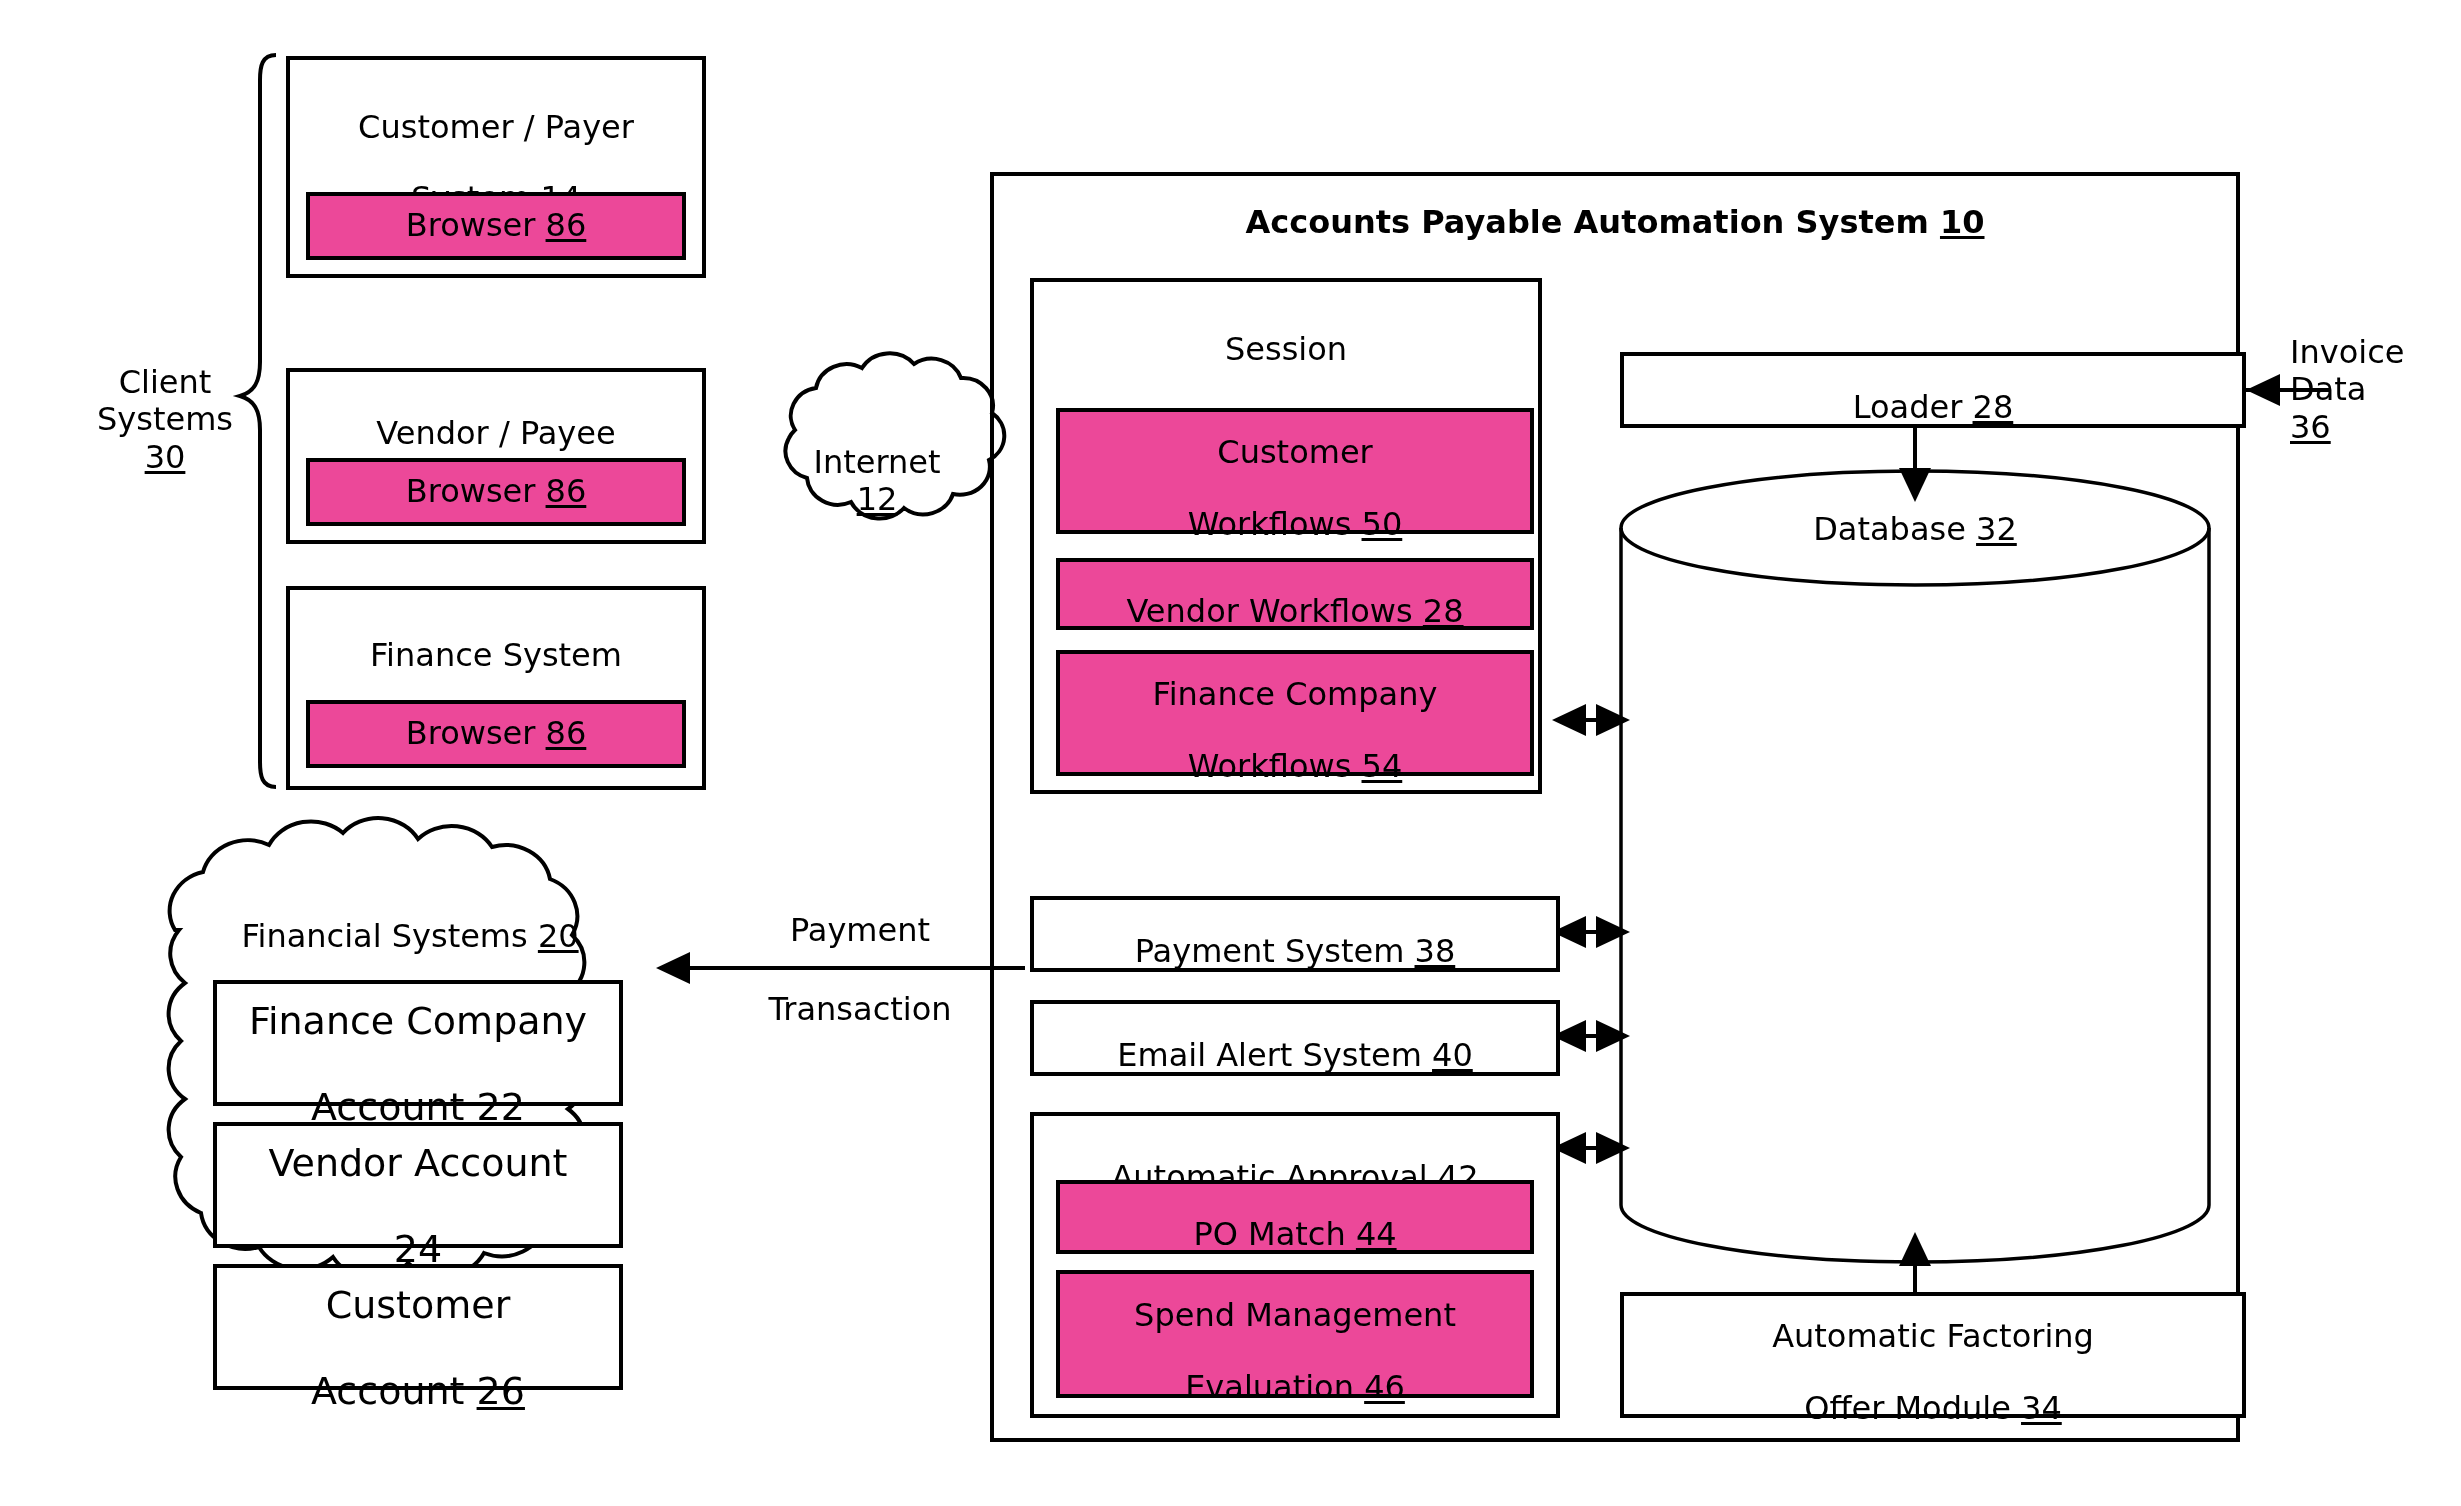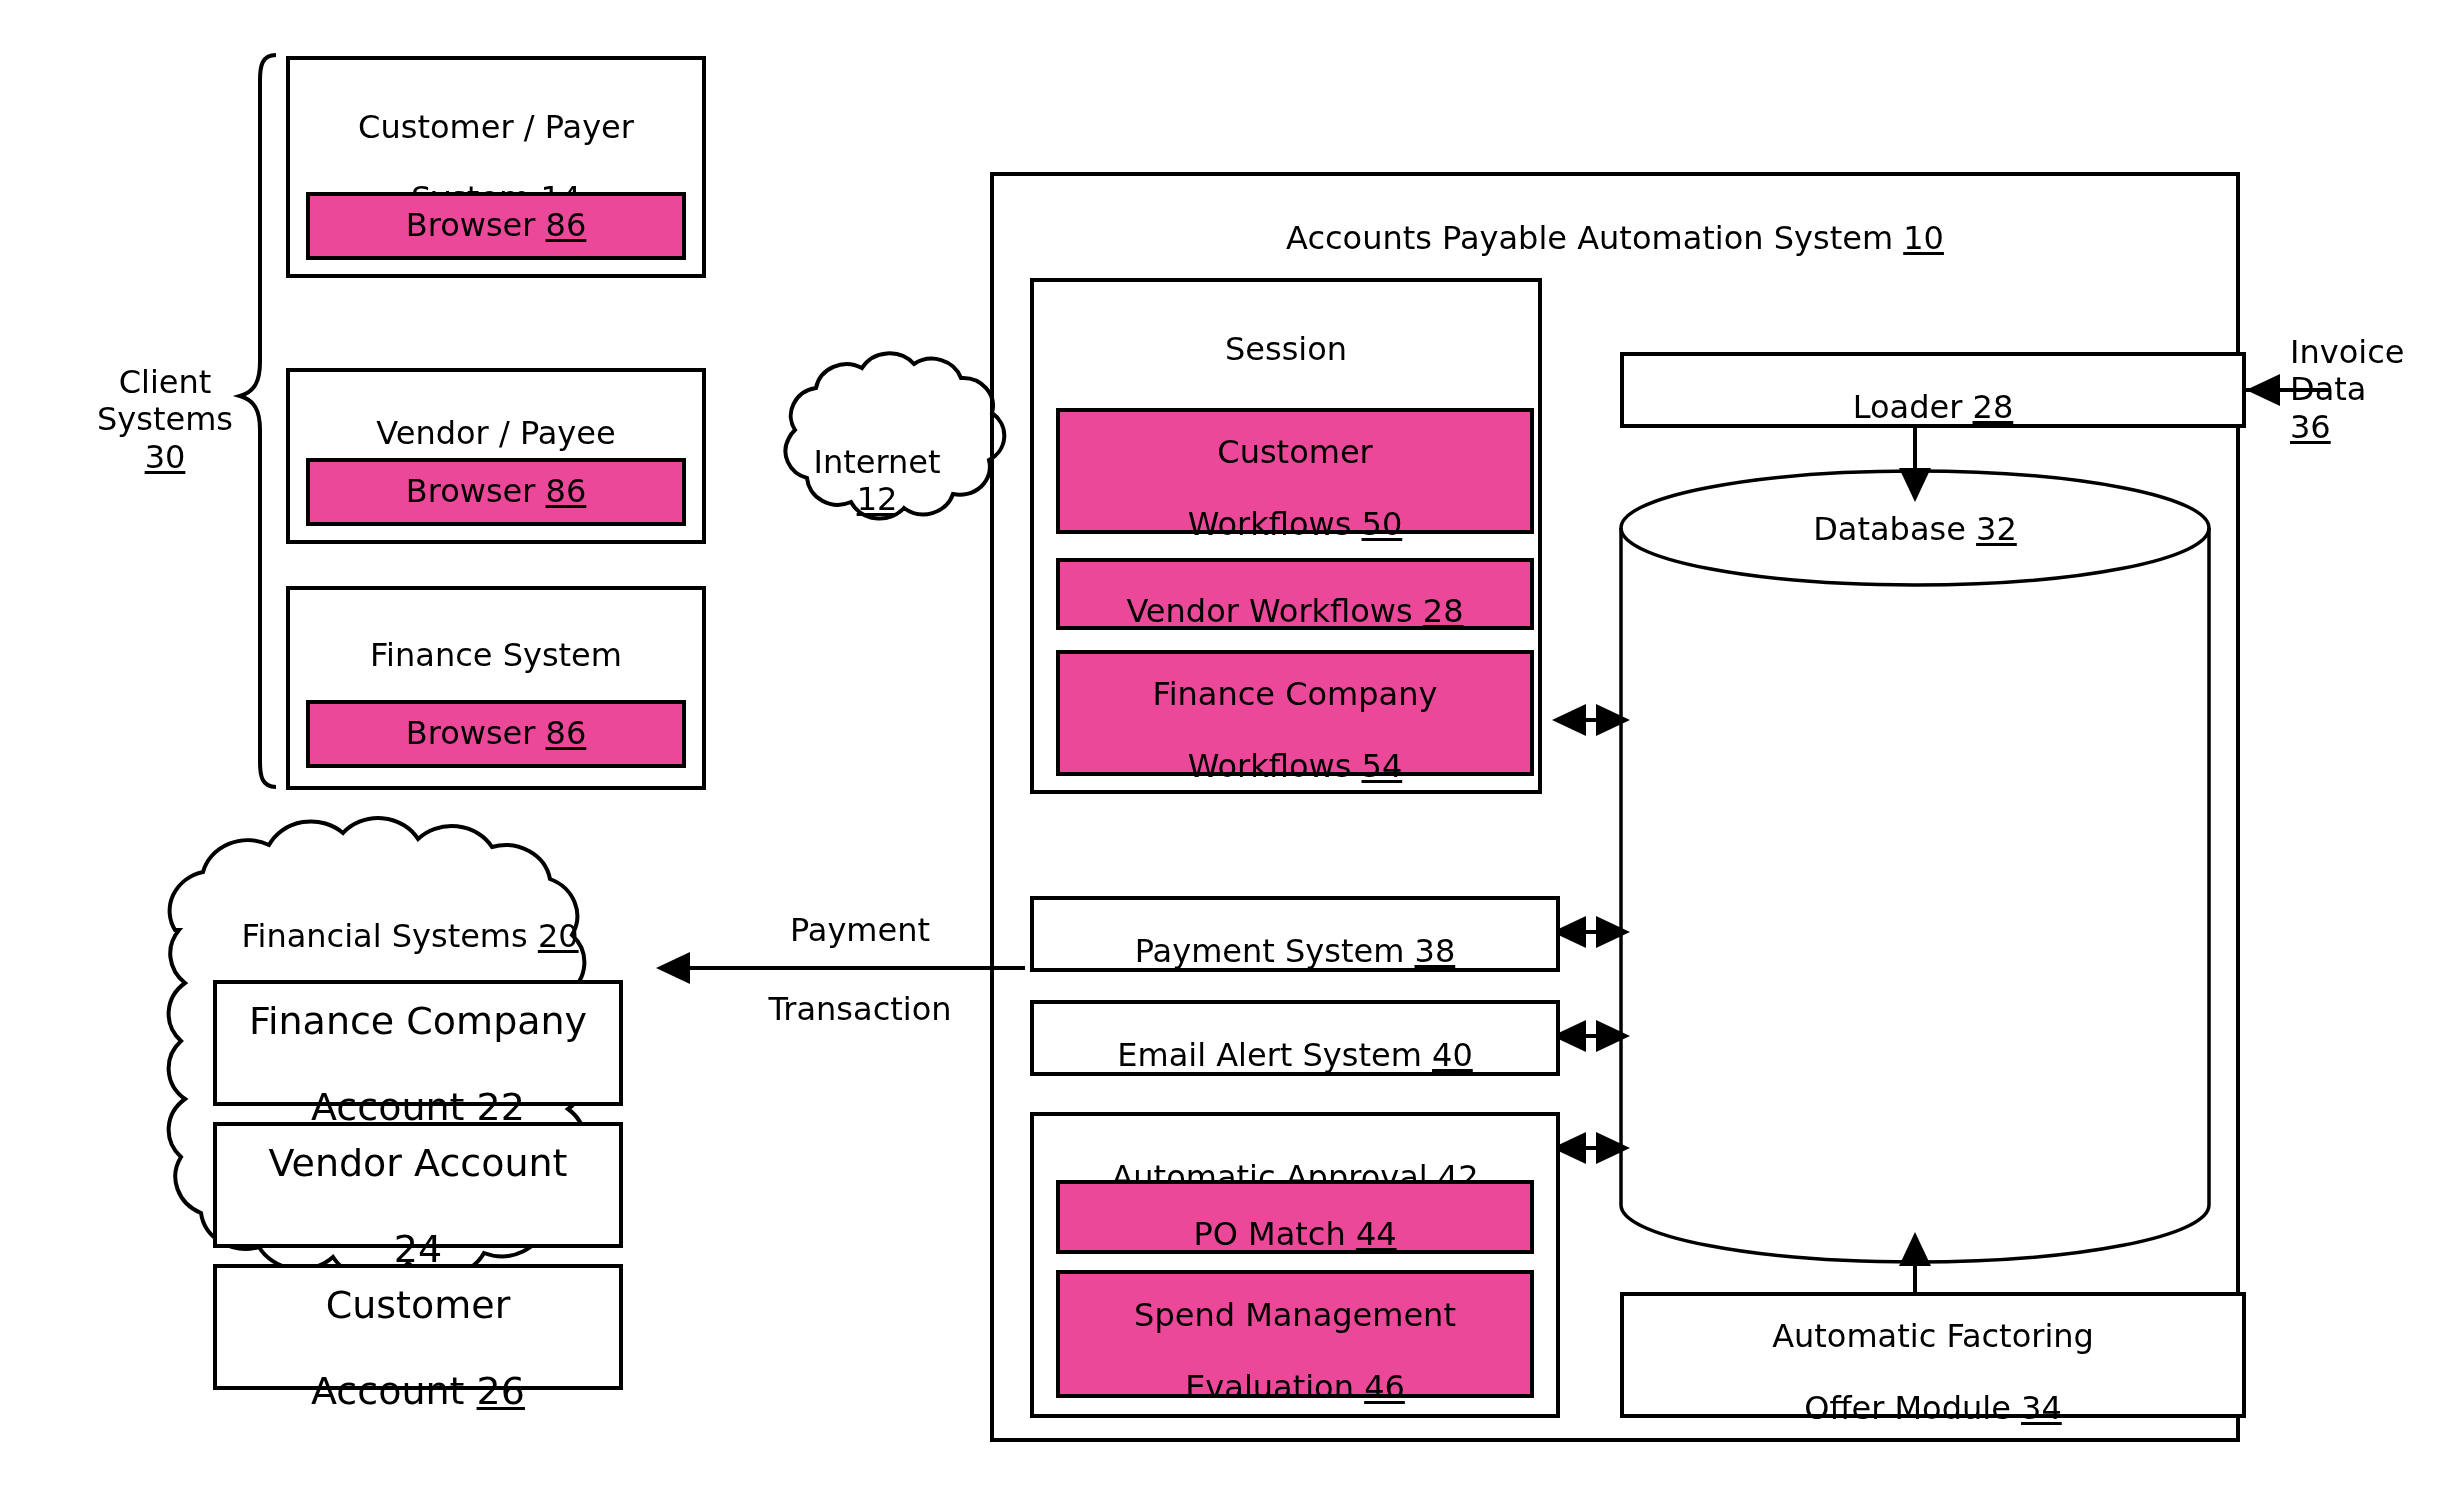--- a/index.html
+++ b/index.html
@@ -271,21 +271,21 @@
     </div>
   </div>
 
   <div class="plain fs-big" style="left:700px; top:880px; width:320px; height:180px; flex-direction:column;">
     <span>Payment</span>
     <span style="margin-top:42px;text-align:right;">Transaction</span>
   </div>
 
   <div class="box" style="left:990px; top:172px; width:1250px; height:1270px; background:transparent;"></div>
 
-  <div class="plain fs-big" style="left:1050px; top:212px; width:1130px; height:54px;">
+  <div class="plain fs-big" style="left:1050px; top:196px; width:1130px; height:54px;font-weight:bold;">
     <span>
       <span>Accounts Payable Automation System</span> <u class="ref">10</u>
     </span>
   </div>
 
   <div class="box" style="left:1030px; top:278px; width:512px; height:516px; flex-direction:column; justify-content:flex-start; padding-top:14px;">
     <div class="lbl fs-big" style="padding:0 8px;">
       <span>Session</span><br>
       <span>Management</span> <u class="ref">48</u>
     </div>

